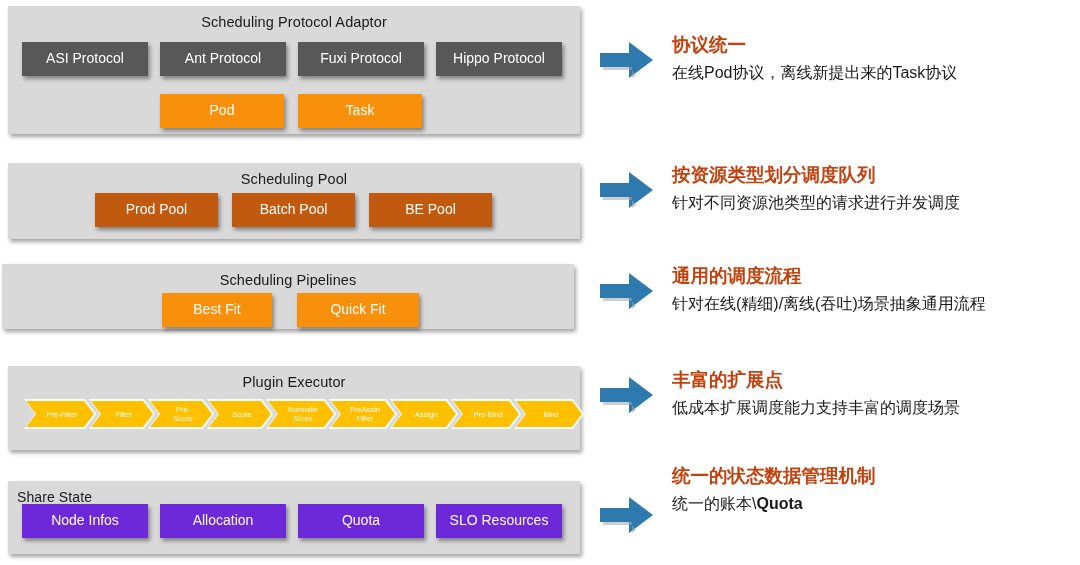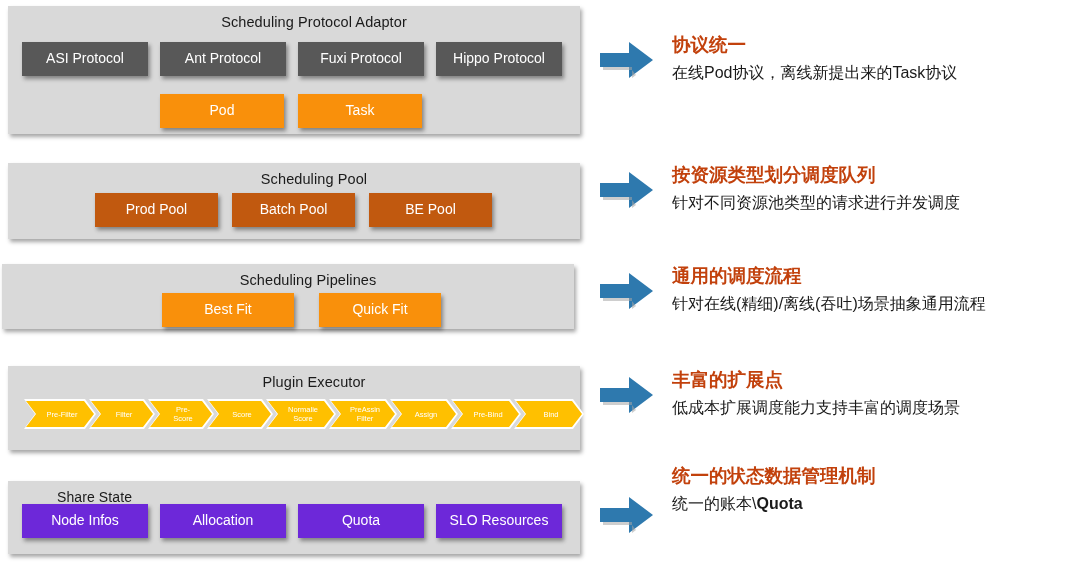--- a/index.html
+++ b/index.html
@@ -16,21 +16,20 @@
     position: relative;
     width: 1080px;
     height: 565px;
   }
 
   
   .panel {
     position: absolute;
     background: #d9d9d9;
     box-shadow: 2px 3px 4px rgba(0,0,0,0.35);
-    padding-left: 40px;
   }
 
   .panel-title {
     text-align: center;
     font-size: 14.5px;
     color: #1a1a1a;
     line-height: 1;
     padding-top: 9px;
     letter-spacing: 0.1px;
   }
@@ -158,21 +157,21 @@
     <div style="width:14px;"></div>
     <div class="box rust" style="width:123px;">Batch Pool</div>
     <div style="width:14px;"></div>
     <div class="box rust" style="width:123px;">BE Pool</div>
   </div>
 
   <div class="panel" style="left:2px; top:264px; width:572px; height:65px;">
     <div class="panel-title">Scheduling Pipelines</div>
   </div>
   <div class="row" style="left:162px; top:293px;">
-    <div class="box orange" style="width:132px;">Best Fit</div>
+    <div class="box orange" style="width:110px;">Best Fit</div>
     <div style="width:25px;"></div>
     <div class="box orange" style="width:122px;">Quick Fit</div>
   </div>
 
   <div class="panel" style="left:8px; top:366px; width:572px; height:84px;">
     <div class="panel-title">Plugin Executor</div>
   </div>
   <div class="chev-row" style="left:24px; top:399px;">
     <div class="chev-wrap" style="width:72px;">
       <div class="chev-inner">Pre-Filter</div>

